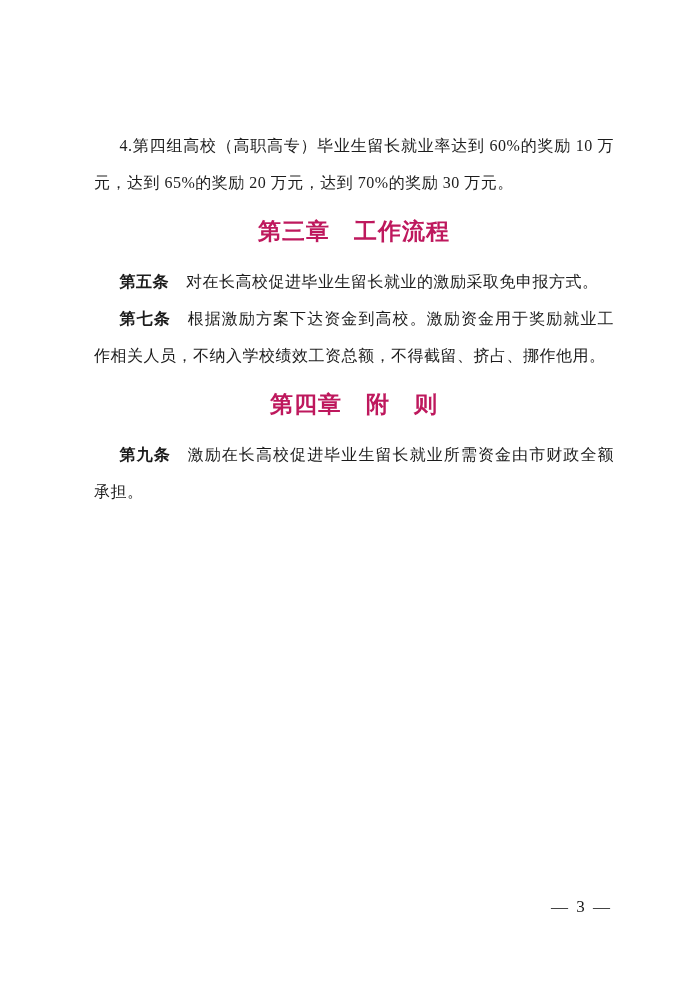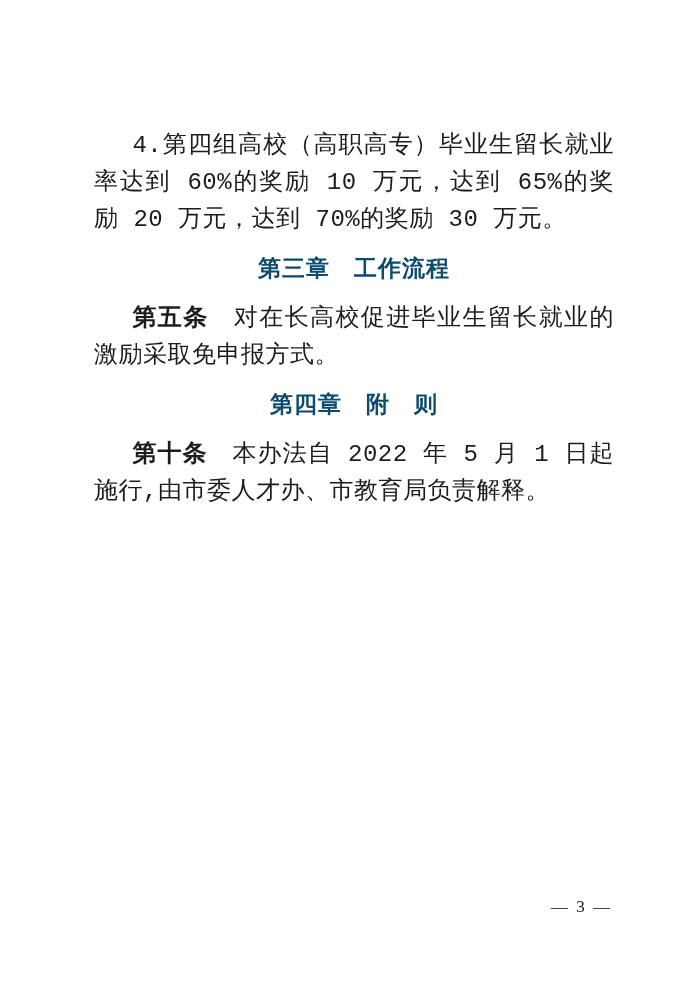--- a/index.html
+++ b/index.html
@@ -21,37 +21,36 @@
     background: #ffffff;
   }
   .content {
     position: absolute;
     left: 94px;
     top: 127px;
     width: 520px;
   }
   .body-para {
     margin: 0;
-    font-size: 24px;
+    font-size: 16px;
     line-height: 37px;
     text-align: justify;
     text-indent: 1.6em;
     letter-spacing: 0.5px;
-    font-family: Liberation Mono, monospace;
   }
   .chapter-heading {
     margin: 10px 0 12px 0;
     font-family: "Liberation Sans", "DejaVu Sans", sans-serif;
     font-size: 23px;
     font-weight: bold;
     line-height: 40px;
     text-align: center;
     text-indent: 0;
     letter-spacing: 1px;
-    color: #0c4a6e;
+    color: #be185d;
   }
   .art-num {
     font-weight: bold;
     margin-right: 1.05em;
   }
   .page-number {
     position: absolute;
     top: 897px;
     right: 88px;
     font-size: 17px;
@@ -66,23 +65,24 @@
 <div class="page">
   <div class="content">
 
     <p class="body-para">4.第四组高校（高职高专）毕业生留长就业率达到 60%的奖励 10 万元，达到 65%的奖励 20 万元，达到 70%的奖励 30 万元。</p>
 
     <h2 class="chapter-heading">第三章　工作流程</h2>
 
     <p class="body-para"><span class="art-num">第五条</span><span>对在长高校促进毕业生留长就业的激励采取免申报方式。</span></p>
 
 
+    <p class="body-para"><span class="art-num">第七条</span><span>根据激励方案下达资金到高校。激励资金用于奖励就业工作相关人员，不纳入学校绩效工资总额，不得截留、挤占、挪作他用。</span></p>
 
     <h2 class="chapter-heading">第四章　附　则</h2>
 
 
+    <p class="body-para"><span class="art-num">第九条</span><span>激励在长高校促进毕业生留长就业所需资金由市财政全额承担。</span></p>
 
-    <p class="body-para"><span class="art-num">第十条</span><span>本办法自 2022 年 5 月 1 日起施行,由市委人才办、市教育局负责解释。</span></p>
 
   </div>
 
   <div class="page-number">— 3 —</div>
 </div>
 
 </body></html>

